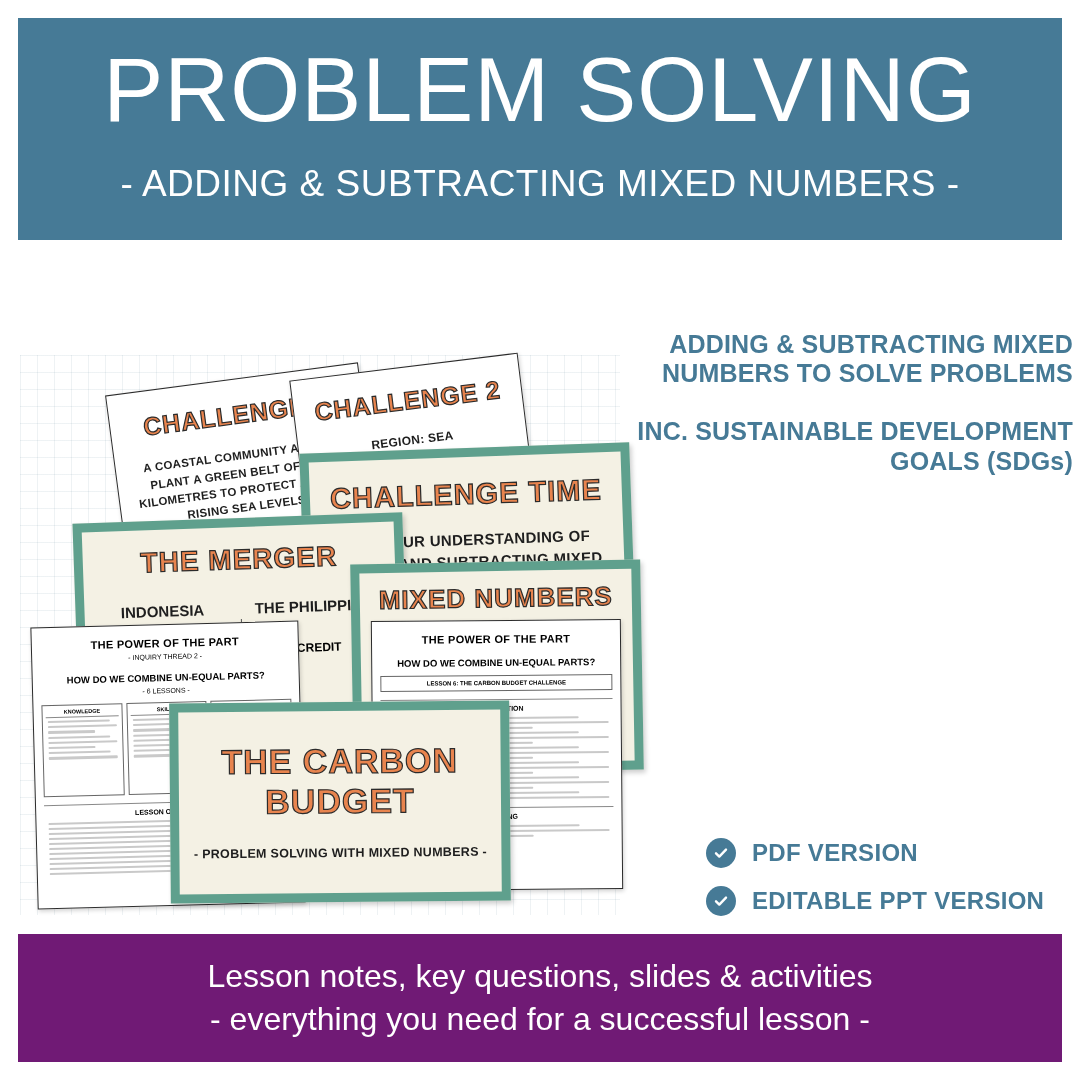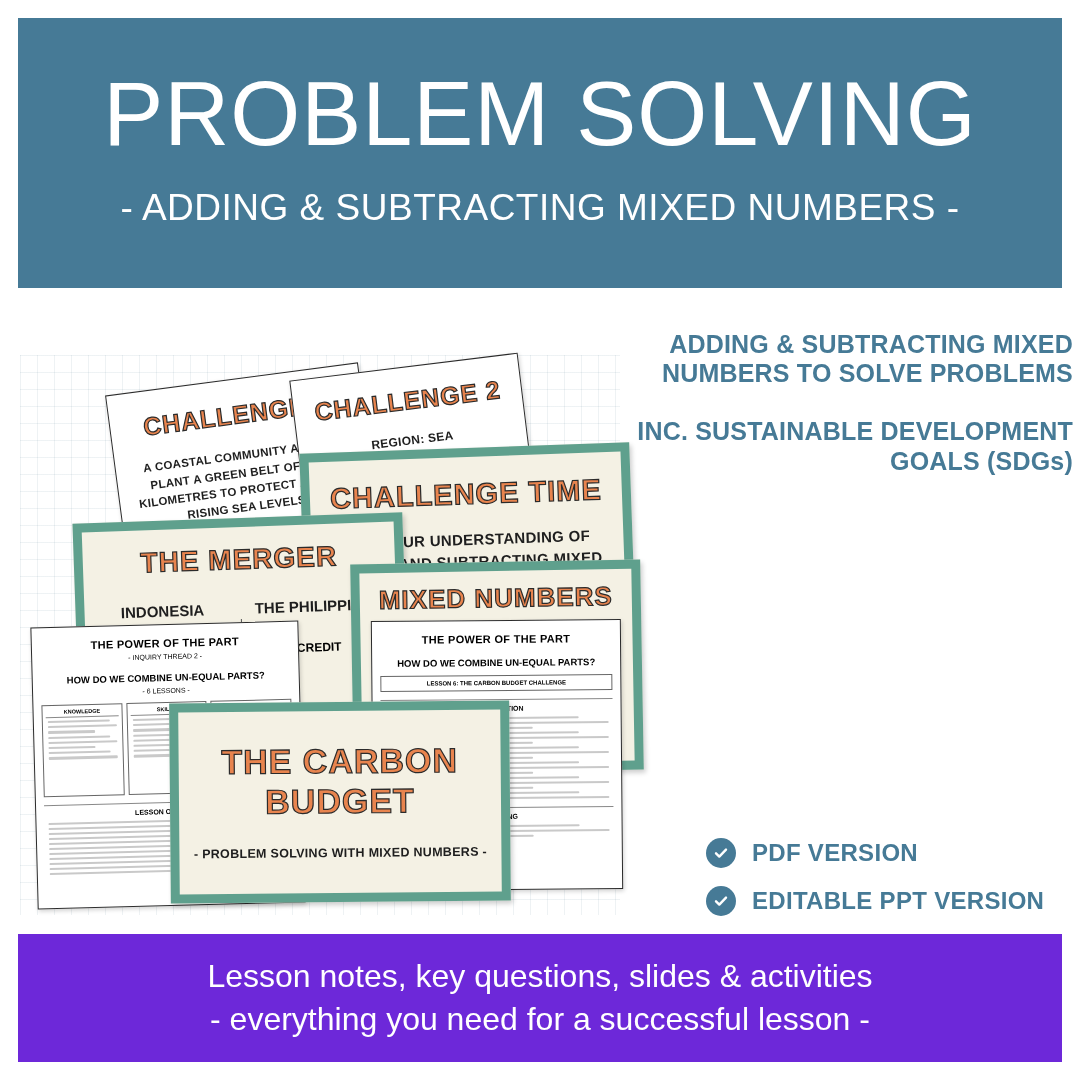--- a/index.html
+++ b/index.html
@@ -14,21 +14,21 @@
     overflow: hidden;
     position: relative;
   }
 
   
   .top-banner {
     position: absolute;
     left: 18px;
     top: 18px;
     width: 1044px;
-    height: 270px;
+    height: 222px;
     background: #467A96;
     color: #ffffff;
     display: flex;
     flex-direction: column;
     align-items: center;
     justify-content: center;
     box-sizing: border-box;
   }
   .main-title {
     font-size: 90px;
@@ -101,21 +101,21 @@
     letter-spacing: 0.3px;
   }
 
   
   .bottom-banner {
     position: absolute;
     left: 18px;
     bottom: 18px;
     width: 1044px;
     height: 128px;
-    background: #6d28d9;
+    background: #701a75;
     color: #ffffff;
     display: flex;
     flex-direction: column;
     align-items: center;
     justify-content: center;
     box-sizing: border-box;
   }
   .bottom-line {
     font-size: 32px;
     line-height: 1.35;

